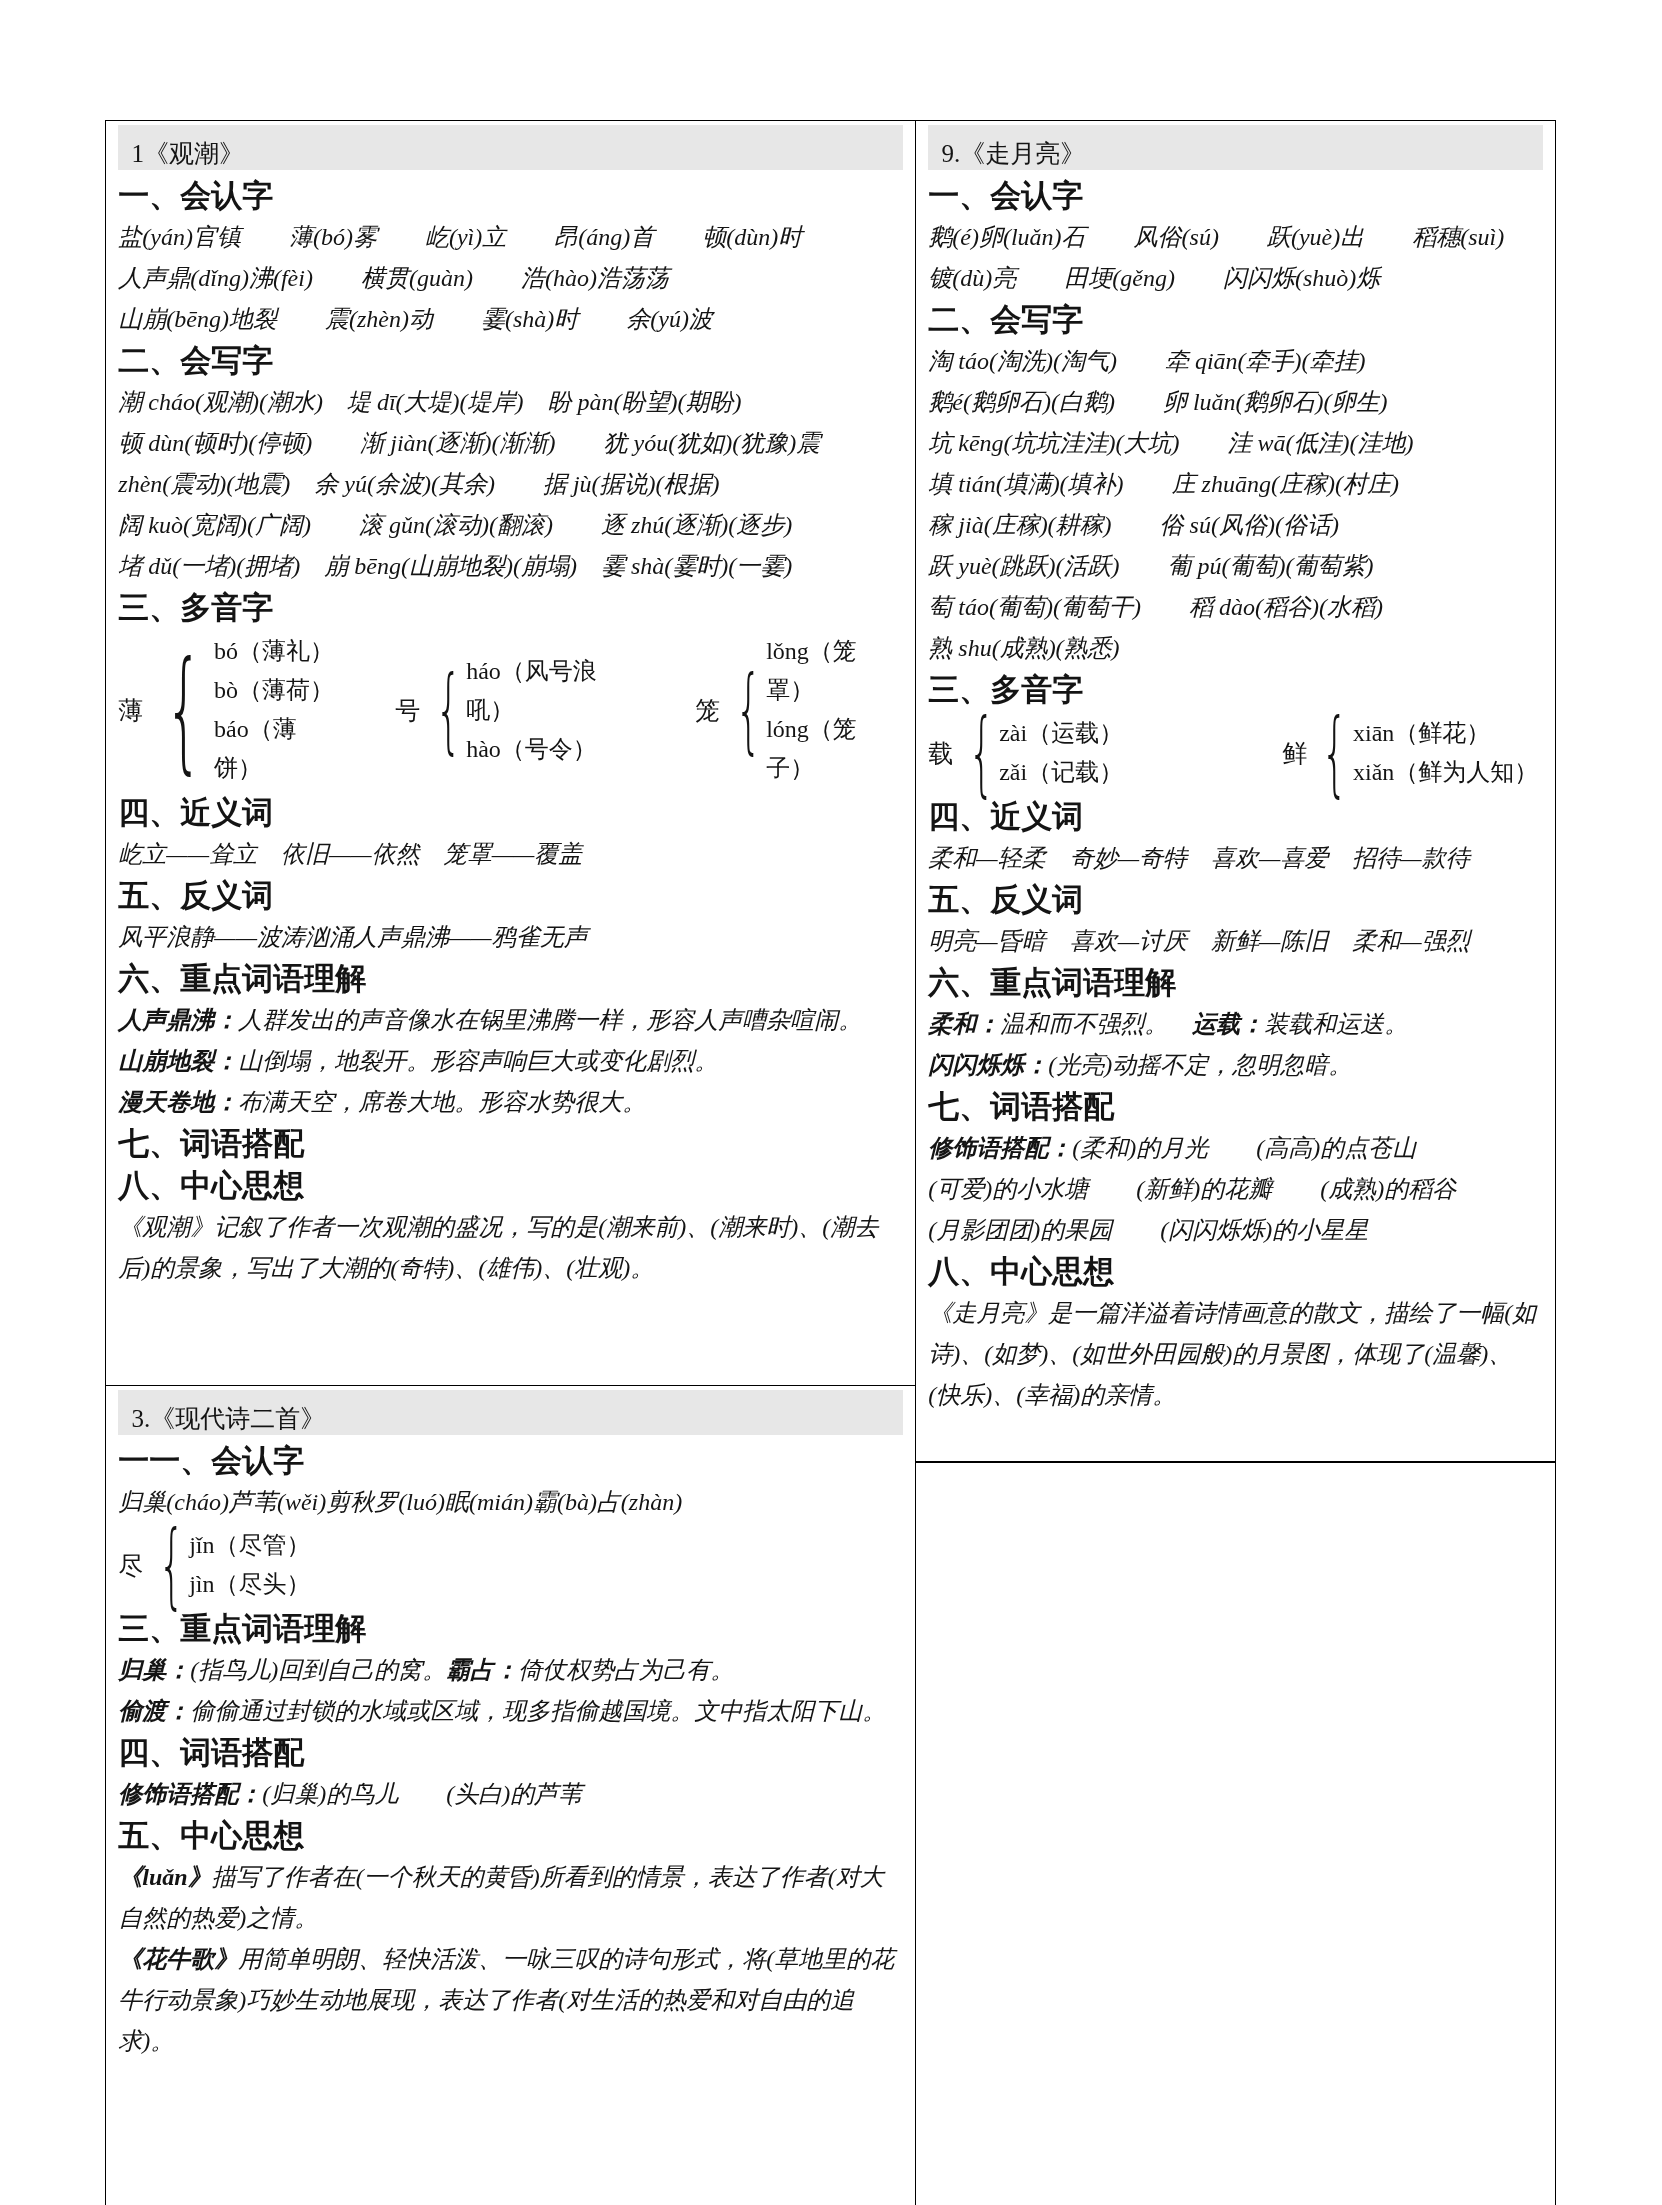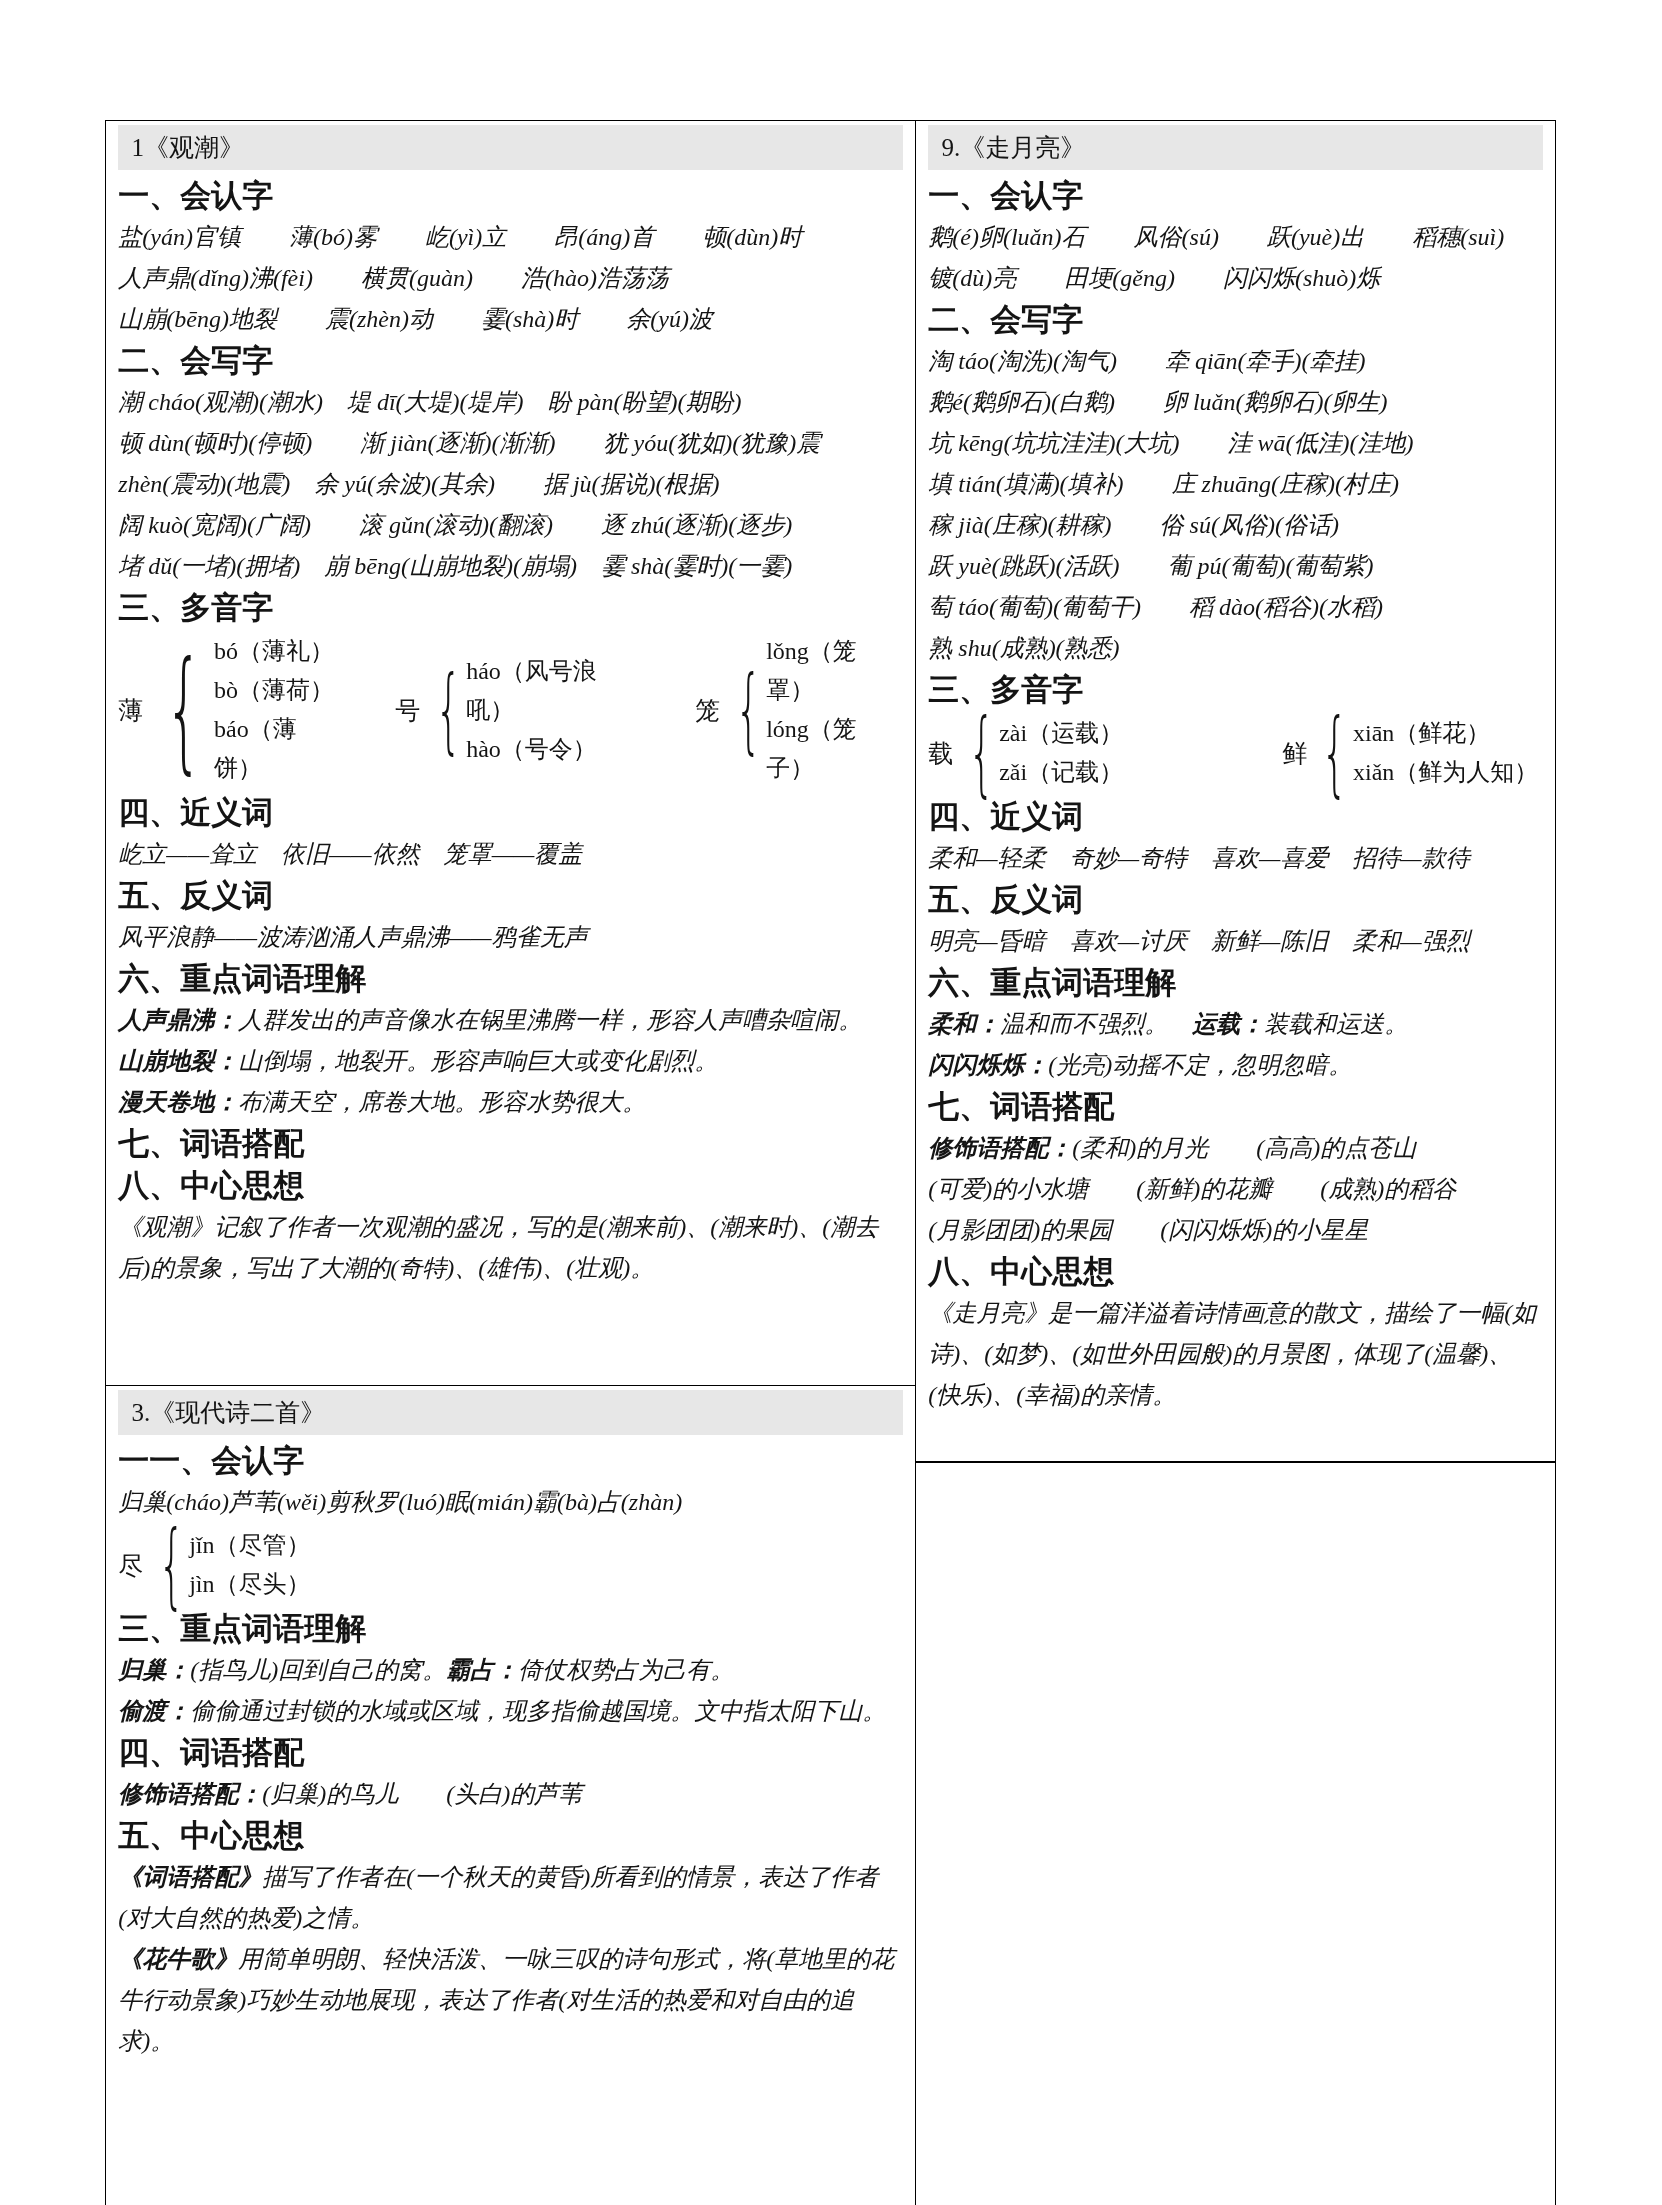--- a/index.html
+++ b/index.html
@@ -21,21 +21,21 @@
   .col{display:flex;flex-direction:column;box-sizing:border-box;}
   .col-left{width:810px;min-width:810px;border-right:1.3px solid #000;}
   .col-right{flex:1;}
   .cell{box-sizing:border-box;padding:3.5px 12.3px 7px 12.3px;overflow:hidden;}
   .col-left .cell-0{height:1265px;border-bottom:1.3px solid #000;}
   .col-right .cell-0{height:1342px;border-bottom:2.2px solid #000;}
   .cell-1{flex:1;}
   .title-bar{
     background:#e7e7e7;
     height:45px;
-    display:flex;align-items:center;
+    display:flex;align-items:flex-end;
     padding:0 13.2px;
     font-size:25px;
     margin:0.9px 0 4.4px 0;
   }
   .heading{
     font-weight:bold;
     font-size:31px;
     line-height:42px;
     white-space:pre-wrap;
   }
@@ -138,21 +138,21 @@
                 <div class="opt">jìn（尽头）</div>
               </div>
             </div>
           </div>
           <div class="heading">三、重点词语理解</div>
           <div class="para"><span class="b">归巢：</span><span class="t">(指鸟儿)回到自己的窝。</span><span class="b">霸占：</span><span class="t">倚仗权势占为己有。</span></div>
           <div class="para"><span class="b">偷渡：</span><span class="t">偷偷通过封锁的水域或区域，现多指偷越国境。文中指太阳下山。</span></div>
           <div class="heading">四、词语搭配</div>
           <div class="para"><span class="b">修饰语搭配：</span><span class="t">(归巢)的鸟儿　　(头白)的芦苇</span></div>
           <div class="heading">五、中心思想</div>
-          <div class="para"><span class="b">《词语搭配》</span><span class="t">描写了作者在(一个秋天的黄昏)所看到的情景，表达了作者(对大自然的热爱)之情。</span></div>
+          <div class="para"><span class="b">《luǎn》</span><span class="t">描写了作者在(一个秋天的黄昏)所看到的情景，表达了作者(对大自然的热爱)之情。</span></div>
           <div class="para"><span class="b">《花牛歌》</span><span class="t">用简单明朗、轻快活泼、一咏三叹的诗句形式，将(草地里的花牛行动景象)巧妙生动地展现，表达了作者(对生活的热爱和对自由的追求)。</span></div>
         </div>
       </div>
     <div class="col col-right">
         <div class="cell cell-0">
           <div class="title-bar">
             <span>9.《走月亮》</span>
           </div>
           <div class="heading">一、会认字</div>
           <div class="line">鹅(é)卵(luǎn)石　　风俗(sú)　　跃(yuè)出　　稻穗(suì)</div>

